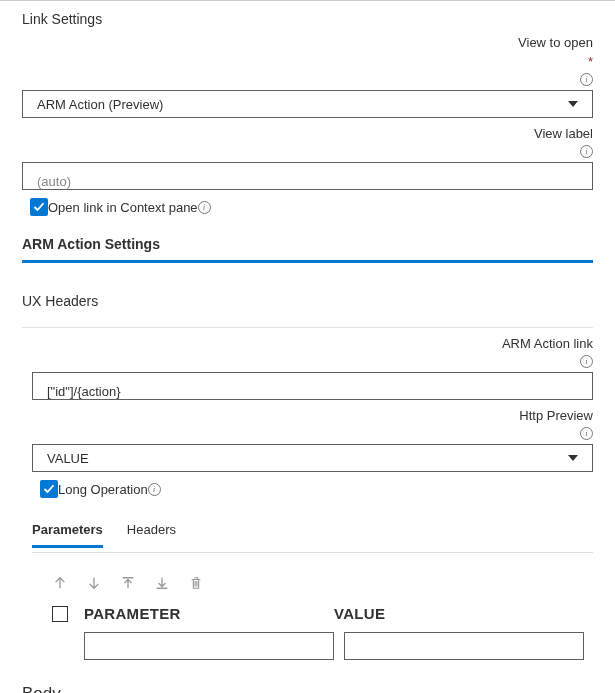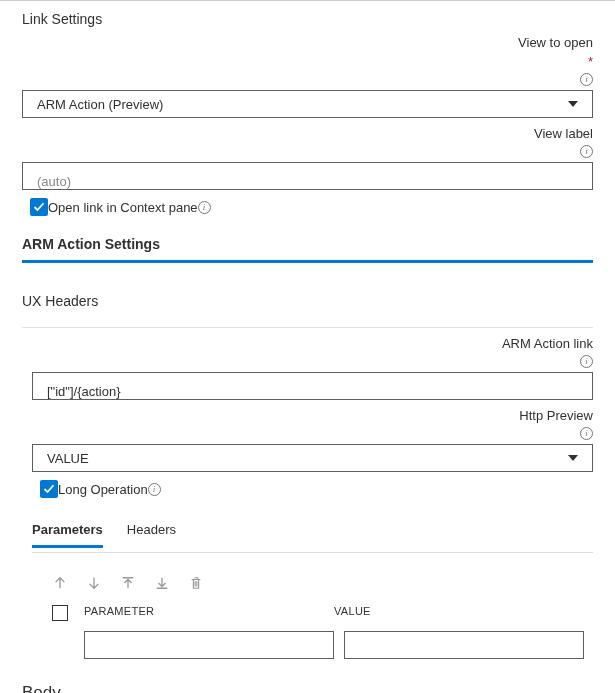--- a/index.html
+++ b/index.html
@@ -42,21 +42,21 @@
   .checkbox svg { width: 12px; height: 12px; }
   .tabs { display: flex; gap: 24px; border-bottom: none; margin: 14px 0 0 0; flex-direction: column; }
   .tab { padding: 6px 0 8px 0; font-size: 14px; cursor: pointer; }
   .tab.active { font-weight: 600; border-bottom: 3px solid #0078d4; color: #323130; }
   .inner { padding-left: 10px; }
   .subtabs { display: flex; gap: 24px; margin: 20px 0 0 0; }
   .subtab { padding: 4px 0 8px 0; font-size: 13px; cursor: pointer; }
   .subtab.active { font-weight: 600; border-bottom: 3px solid #0078d4; }
   .toolbar { display: flex; gap: 18px; padding: 14px 0 14px 20px; color: #999; }
   .toolbar .tb-btn { width: 16px; height: 16px; display:flex; align-items:center; justify-content:center; }
-  .table-hdr { display: flex; align-items: flex-start; padding: 0 0 6px 20px; font-size: 11px; font-weight: 400; color: #323130; letter-spacing: 0.3px; }
+  .table-hdr { display: flex; align-items: flex-end; padding: 0 0 6px 20px; font-size: 15px; font-weight: 700; color: #323130; letter-spacing: 0.3px; }
   .hdr-chk {
     width: 16px; height: 16px; border: 1px solid #323130; margin-right: 16px;
   }
   .hdr-param { width: 250px; }
   .hdr-value { flex: 1; }
   .table-row { display: flex; gap: 10px; padding-left: 52px; margin-top: 4px; }
   .cell-input { height: 28px; border: 1px solid #605e5c; background: #fff; }
   .cell-param { width: 250px; }
   .cell-value { width: 240px; }
   .body-label { font-size: 17px; margin-top: 24px; }

